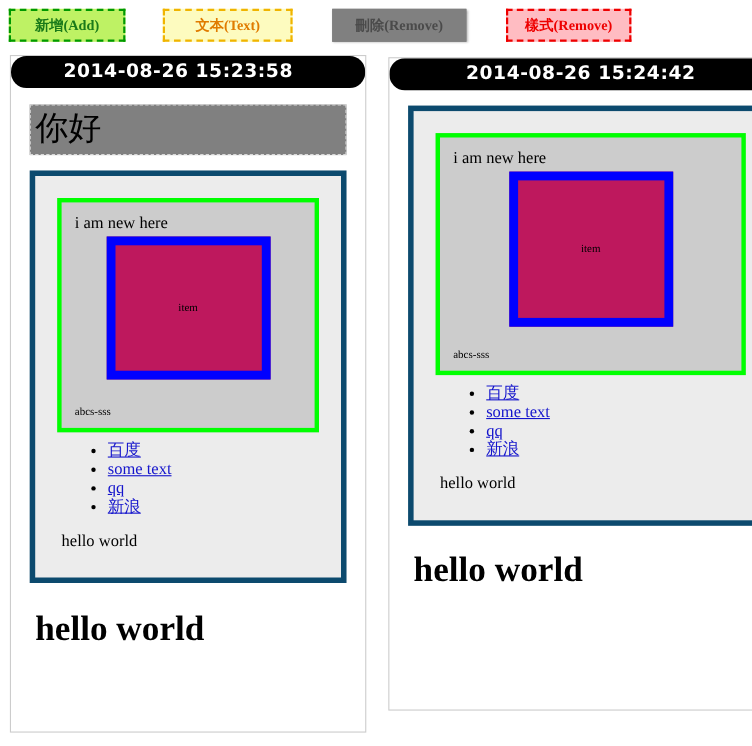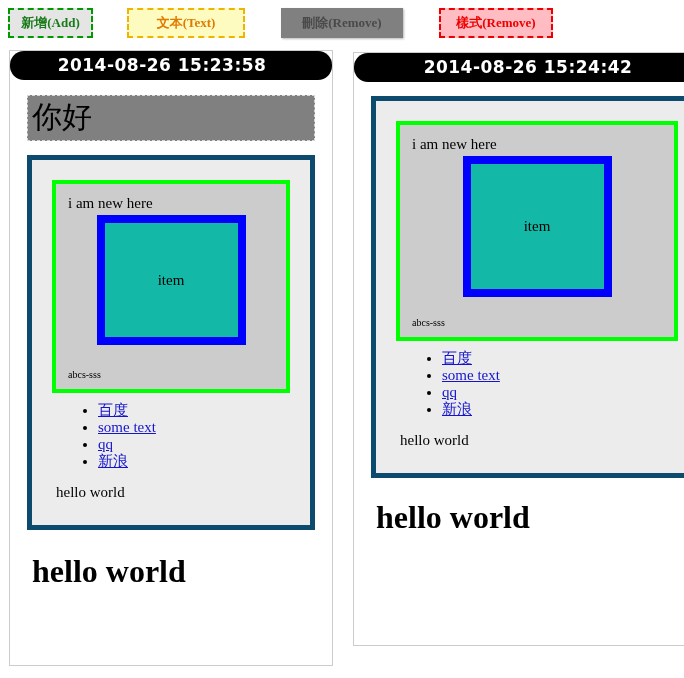--- a/index.html
+++ b/index.html
@@ -33,22 +33,22 @@
     font-size: 13px;
     text-align: center;
     line-height: 1;
     padding: 6px 0 7px 0;
     box-sizing: border-box;
     cursor: pointer;
     white-space: nowrap;
   }
   .tbtn-add {
     margin-left: 8px;
-    width: 85px;
-    background: #e5e5e5;
+    width: 106px;
+    background: #bef264;
     border: 2px dashed #009900;
     color: #1a7a1a;
   }
   .tbtn-remove {
     margin-left: 36px;
     width: 122px;
     background: #808080;
     border: 2px solid #808080;
     color: #4a4a4a;
     box-shadow: 1px 1px 2px rgba(0,0,0,0.28);
@@ -125,26 +125,26 @@
     font-size: 15px;
     line-height: 1.2;
     margin: 0 0 3px 4px;
   }
   .box-blue-wrap {
     display: flex;
     justify-content: center;
   }
   .box-blue {
     border: 8px solid #0000ff;
-    background: #14b8a6;
+    background: #be185d;
     box-sizing: border-box;
     display: flex;
     align-items: center;
     justify-content: center;
-    font-size: 15px;
+    font-size: 10px;
   }
   .panel-left .box-blue  { width: 149px; height: 130px; }
   .panel-right .box-blue { width: 149px; height: 141px; }
   .green-footer {
     font-size: 10px;
     margin: 6px 0 0 4px;
     line-height: 1.2;
   }
   .panel-left .green-footer  { margin-top: 24px; }
   .panel-right .green-footer { margin-top: 20px; }

